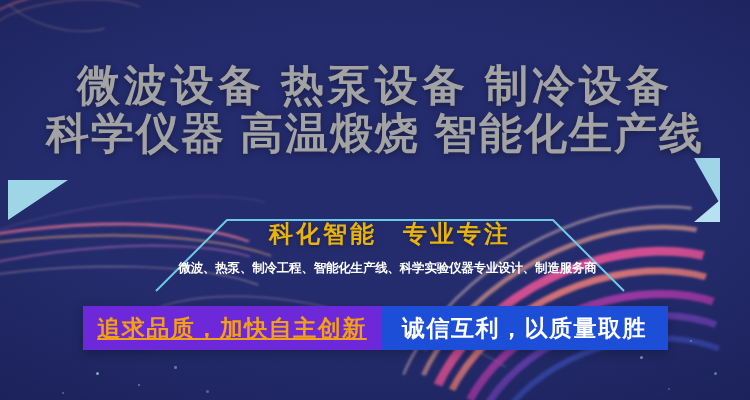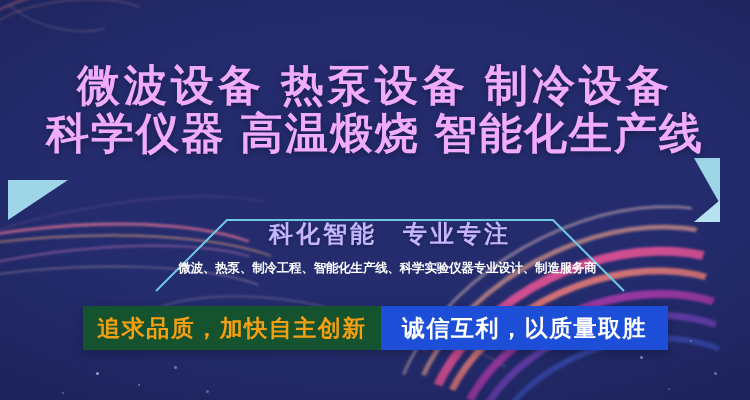--- a/index.html
+++ b/index.html
@@ -136,21 +136,21 @@
     border-right: 26px solid #b6e2f0;
     border-top: 22px solid transparent;
   }
 
   
   .headline {
     position: absolute;
     left: 0; right: 0;
     top: 62px;
     text-align: center;
-    color: #f0abfc;
+    color: #a3a3a3;
     font-weight: bold;
     letter-spacing: 2px;
     line-height: 1.08;
     text-shadow: 0 2px 7px rgba(0,0,0,0.38);
   }
   .headline .line1 { display: block; font-size: 43px; letter-spacing: 4px; }
   .headline .line2 { display: block; font-size: 43px; letter-spacing: 2px; margin-top: 2px; }
 
   
   .trap {
@@ -159,21 +159,21 @@
     top: 214px;
     width: 470px;
     height: 78px;
   }
   .trap svg { position: absolute; inset: 0; }
   .trap-title {
     position: absolute;
     left: 0; right: 0;
     top: 4px;
     text-align: center;
-    color: #c4b5fd;
+    color: #eab308;
     font-size: 24px;
     font-weight: bold;
     letter-spacing: 3px;
     text-shadow: 0 1px 4px rgba(0,0,0,0.35);
   }
   .trap-title .gap { display: inline-block; width: 26px; }
   .trap-sub {
     position: absolute;
     left: 0; right: 5px;
     top: 46px;
@@ -200,22 +200,23 @@
     align-items: center;
     justify-content: center;
     height: 100%;
     font-size: 23px;
     font-weight: bold;
     letter-spacing: 1.5px;
     white-space: nowrap;
   }
   .slogan-left {
     flex: 0 0 298px;
-    background: #14532d;
+    background: #6d28d9;
     color: #f5a013;
+    text-decoration: underline;
   }
   .slogan-right {
     flex: 1 1 auto;
     background: #1d4ed8;
     color: #ffffff;
   }
 </style>
 </head>
 <body>
 

